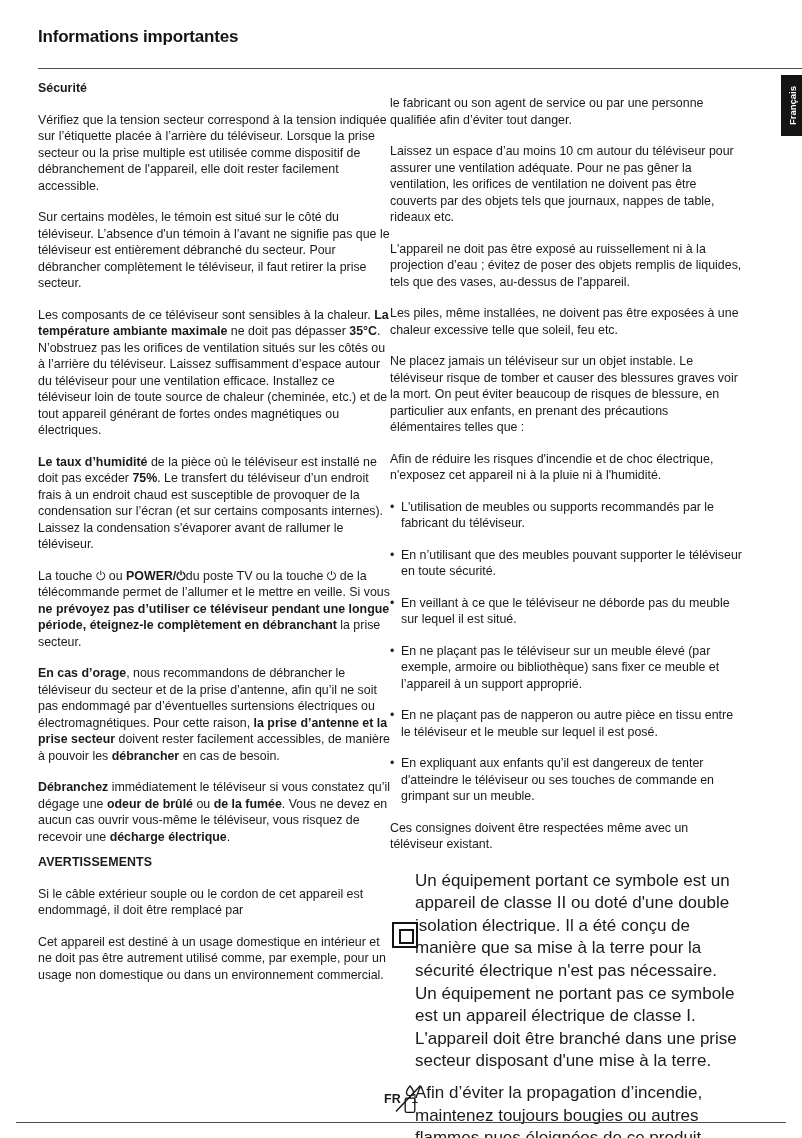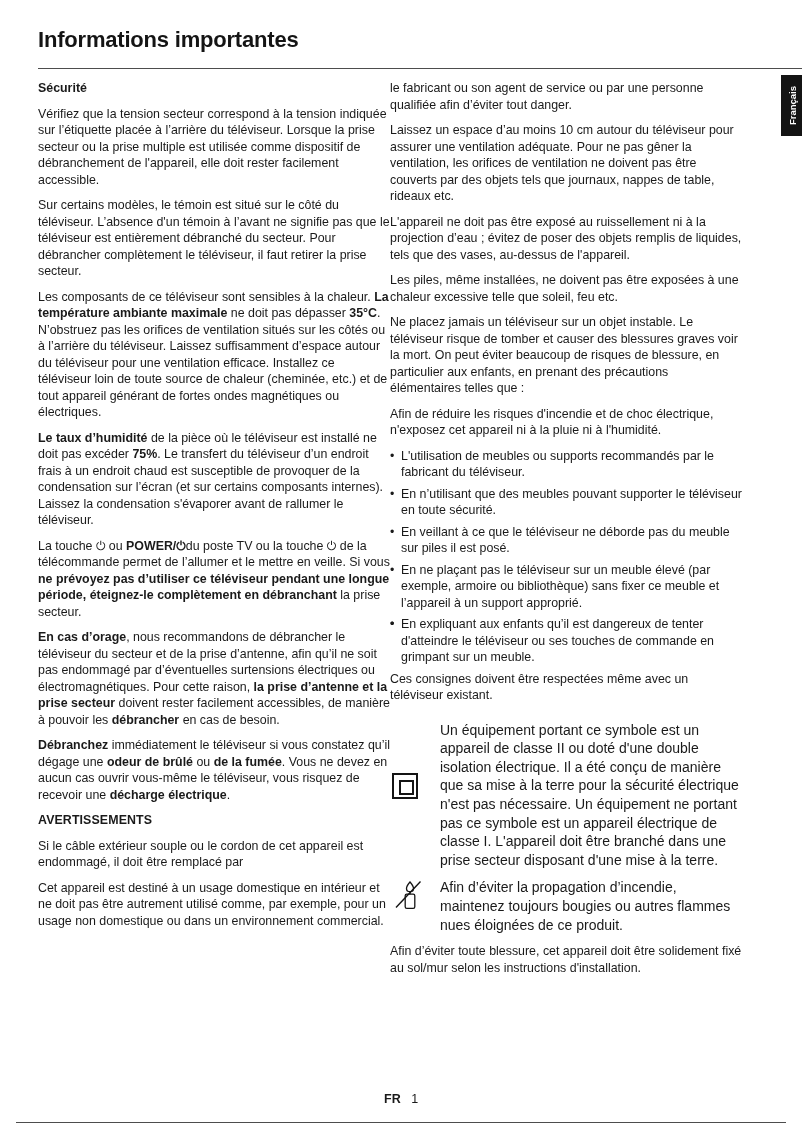--- a/index.html
+++ b/index.html
@@ -22,21 +22,21 @@
   }
 
   
   .header {
     position: absolute;
     left: 38px;
     top: 28px;
     width: 726px;
   }
   .doc-title {
-    font-size: 22px;
+    font-size: 17px;
     font-weight: bold;
     letter-spacing: -0.2px;
     color: #141414;
     margin: 0;
     line-height: 1.1;
   }
   .header-rule {
     position: absolute;
     left: 38px;
     top: 68px;
@@ -80,21 +80,21 @@
     display: flex;
   }
   .col {
     width: 352px;
     flex: 0 0 352px;
   }
 
   p, .h-sub, .bullet, .sym-para {
     font-size: 12.4px;
     line-height: 1.33;
-    margin: 0 0 9px 0;
+    margin: 15px 0 9px 0;
     text-align: left;
   }
   .h-sub {
     font-weight: bold;
     margin: 0 0 9px 0;
     font-size: 12.4px;
   }
   .h-sub.caps {
     letter-spacing: 0.1px;
   }
@@ -121,22 +121,22 @@
   .sym-block {
     position: relative;
     min-height: 30px;
     margin: 0 0 9px 0;
   }
   .sym-block .sym-icon {
     position: absolute;
     left: 2px;
   }
   .sym-block .sym-text {
-    margin-left: 50px;
-    font-size: 14px;
+    margin-left: 25px;
+    font-size: 17px;
     line-height: 1.33;
   }
   .sym-block.classii .sym-icon { top: 52px; }
   .sym-block.flame .sym-icon { top: 1px; }
 
   .icon-classii {
     width: 26px; height: 26px;
     border: 2.5px solid #141414;
     display: block;
     position: relative;
@@ -246,28 +246,29 @@
         <div class="bullet">
           <span class="dot">•</span>
           <span>L'utilisation de meubles ou supports recommandés par le fabricant du téléviseur.</span>
         </div>
         <div class="bullet">
           <span class="dot">•</span>
           <span>En n’utilisant que des meubles pouvant supporter le téléviseur en toute sécurité.</span>
         </div>
         <div class="bullet">
           <span class="dot">•</span>
-          <span>En veillant à ce que le téléviseur ne déborde pas du meuble sur piles il est posé.</span>
+          <span>En veillant à ce que le téléviseur ne déborde pas du meuble sur lequel il est situé.</span>
         </div>
         <div class="bullet">
           <span class="dot">•</span>
           <span>En ne plaçant pas le téléviseur sur un meuble élevé (par exemple, armoire ou bibliothèque) sans fixer ce meuble et l’appareil à un support approprié.</span>
         </div>
         <div class="bullet">
           <span class="dot">•</span>
+          <span>En ne plaçant pas de napperon ou autre pièce en tissu entre le téléviseur et le meuble sur lequel il est posé.</span>
         </div>
         <div class="bullet">
           <span class="dot">•</span>
           <span>En expliquant aux enfants qu’il est dangereux de tenter d'atteindre le téléviseur ou ses touches de commande en grimpant sur un meuble.</span>
         </div>
       </div>
 
       <p>Ces consignes doivent être respectées même avec un téléviseur existant.</p>
 
       <div class="spacer-sm"></div>

